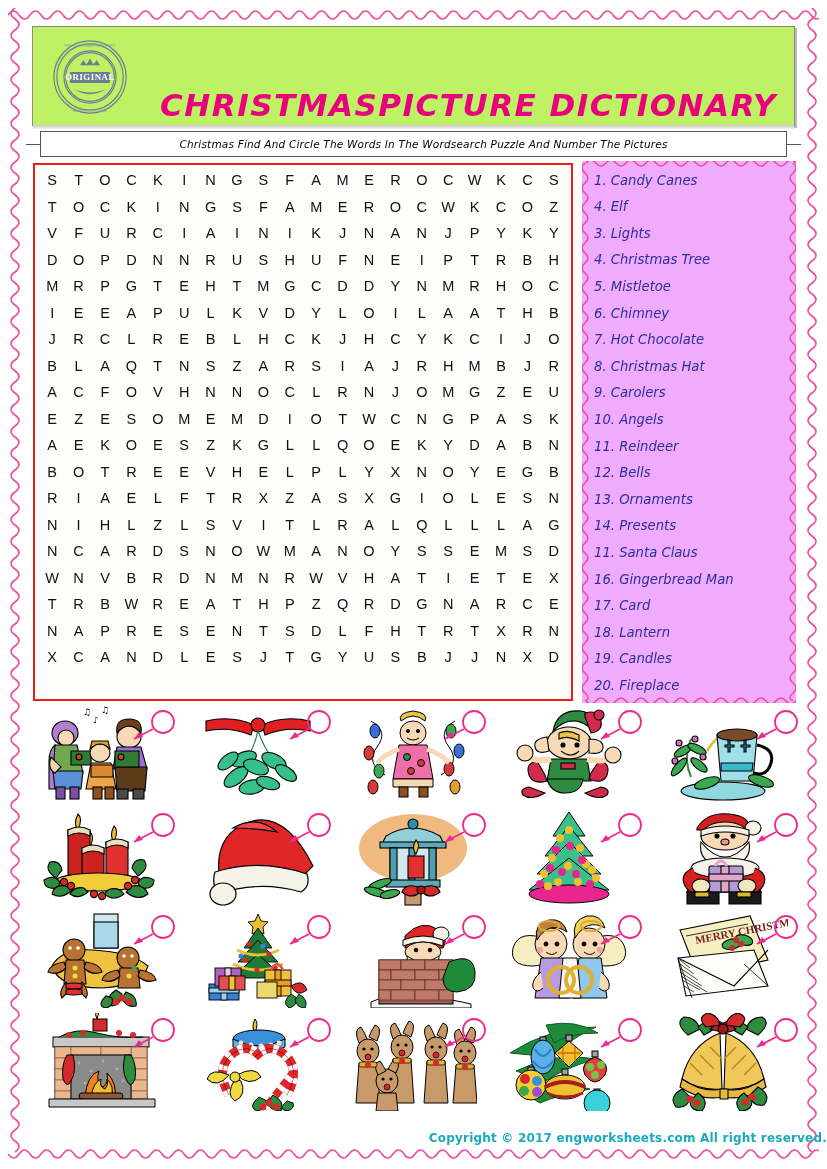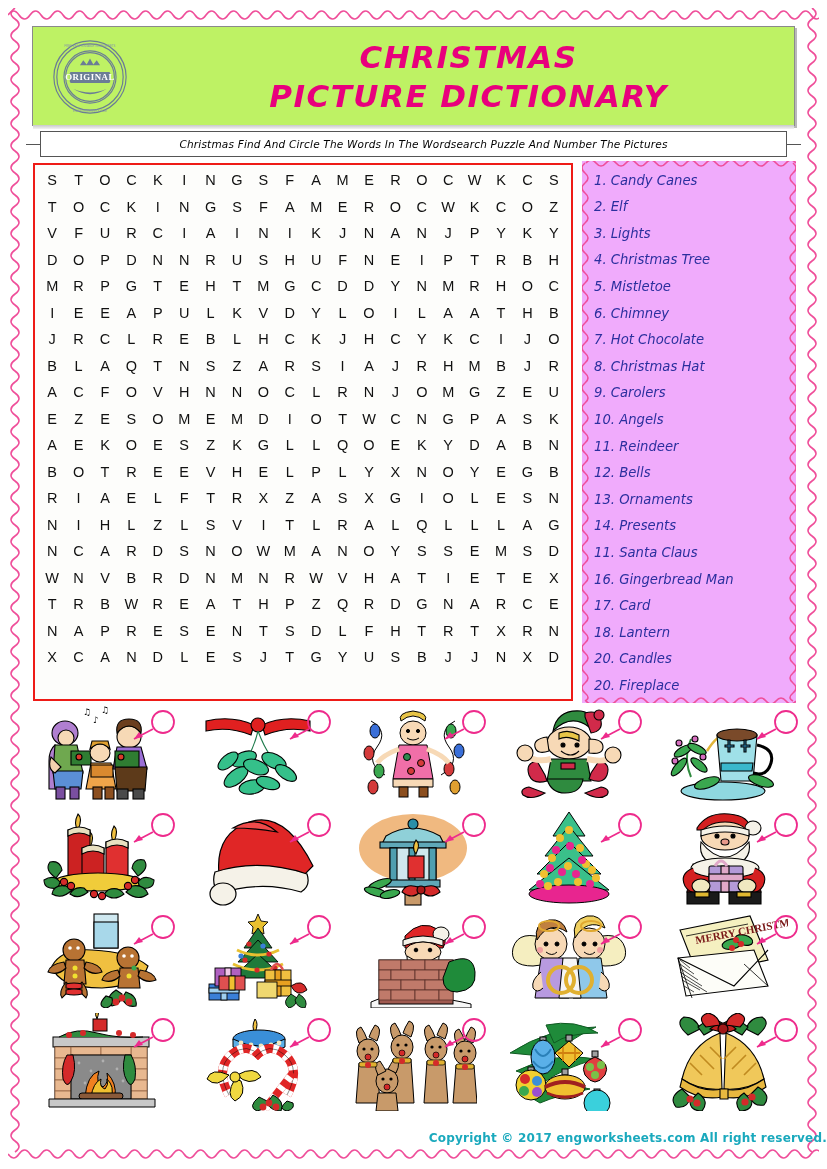--- a/index.html
+++ b/index.html
@@ -35,21 +35,21 @@
   }
   .header:after{
     content:"";position:absolute;left:0;right:0;bottom:-4px;height:4px;
     background:linear-gradient(#c9c9c9,#f3f3f3);
   }
   .stamp{
     position:absolute;left:14px;top:8px;width:86px;height:84px;
   }
   .title-wrap{
     position:absolute;left:120px;top:2px;right:10px;bottom:0;
-    display:flex;flex-direction:column;align-items:center;justify-content:center;
+    display:flex;flex-direction:row;align-items:flex-end;justify-content:center;
   }
   .title-line{
     font-family:"DejaVu Sans", sans-serif;
     font-style:italic;
     font-weight:bold;
     font-size:31px;
     letter-spacing:1.5px;
     color:#e8007d;
     line-height:1.25;
     white-space:nowrap;
@@ -587,38 +587,38 @@
 
   <div class="list-box">
     <svg class="list-scallop" viewBox="0 0 214 542" preserveAspectRatio="none">
       <path d="M4,2 q5,-6 10,0 t10,0 t10,0 t10,0 t10,0 t10,0 t10,0 t10,0 t10,0 t10,0 t10,0 t10,0 t10,0 t10,0 t10,0 t10,0 t10,0 t10,0 t10,0 t10,0 t10,0" fill="none" stroke="#ef4f9a" stroke-width="1.6"></path>
       <path d="M4,540 q5,6 10,0 t10,0 t10,0 t10,0 t10,0 t10,0 t10,0 t10,0 t10,0 t10,0 t10,0 t10,0 t10,0 t10,0 t10,0 t10,0 t10,0 t10,0 t10,0 t10,0 t10,0" fill="none" stroke="#ef4f9a" stroke-width="1.6"></path>
       <path d="M3,2 q-6,5 0,10 t0,10 t0,10 t0,10 t0,10 t0,10 t0,10 t0,10 t0,10 t0,10 t0,10 t0,10 t0,10 t0,10 t0,10 t0,10 t0,10 t0,10 t0,10 t0,10 t0,10 t0,10 t0,10 t0,10 t0,10 t0,10 t0,10 t0,10 t0,10 t0,10 t0,10 t0,10 t0,10 t0,10 t0,10 t0,10 t0,10 t0,10 t0,10 t0,10 t0,10 t0,10 t0,10 t0,10 t0,10 t0,10 t0,10 t0,10 t0,10 t0,10 t0,10 t0,10 t0,10 t0,8" fill="none" stroke="#ef4f9a" stroke-width="1.6"></path>
       <path d="M211,2 q6,5 0,10 t0,10 t0,10 t0,10 t0,10 t0,10 t0,10 t0,10 t0,10 t0,10 t0,10 t0,10 t0,10 t0,10 t0,10 t0,10 t0,10 t0,10 t0,10 t0,10 t0,10 t0,10 t0,10 t0,10 t0,10 t0,10 t0,10 t0,10 t0,10 t0,10 t0,10 t0,10 t0,10 t0,10 t0,10 t0,10 t0,10 t0,10 t0,10 t0,10 t0,10 t0,10 t0,10 t0,10 t0,10 t0,10 t0,10 t0,10 t0,10 t0,10 t0,10 t0,10 t0,10 t0,8" fill="none" stroke="#ef4f9a" stroke-width="1.6"></path>
     </svg>
     <div class="list-inner" id="wordlist">
         <div class="word">1. Candy Canes</div>
-        <div class="word">2. Elf</div>
+        <div class="word">4. Elf</div>
         <div class="word">3. Lights</div>
         <div class="word">4. Christmas Tree</div>
         <div class="word">5. Mistletoe</div>
         <div class="word">6. Chimney</div>
         <div class="word">7. Hot Chocolate</div>
         <div class="word">8. Christmas Hat</div>
         <div class="word">9. Carolers</div>
         <div class="word">10. Angels</div>
         <div class="word">11. Reindeer</div>
         <div class="word">12. Bells</div>
         <div class="word">13. Ornaments</div>
         <div class="word">14. Presents</div>
         <div class="word">11. Santa Claus</div>
         <div class="word">16. Gingerbread Man</div>
         <div class="word">17. Card</div>
         <div class="word">18. Lantern</div>
-        <div class="word">20. Candles</div>
+        <div class="word">19. Candles</div>
         <div class="word">20. Fireplace</div>
       </div>
   </div>
 
   <div class="pics" id="pics">
 
     <div class="pic">
       <svg width="130" height="98" viewBox="0 0 130 98">
         <g stroke="#000" stroke-width="1.1">
           <path d="M18 40 q-6 5 -6 16 l0 28 l12 0 l0 -26z" fill="#b07fd0"></path>

